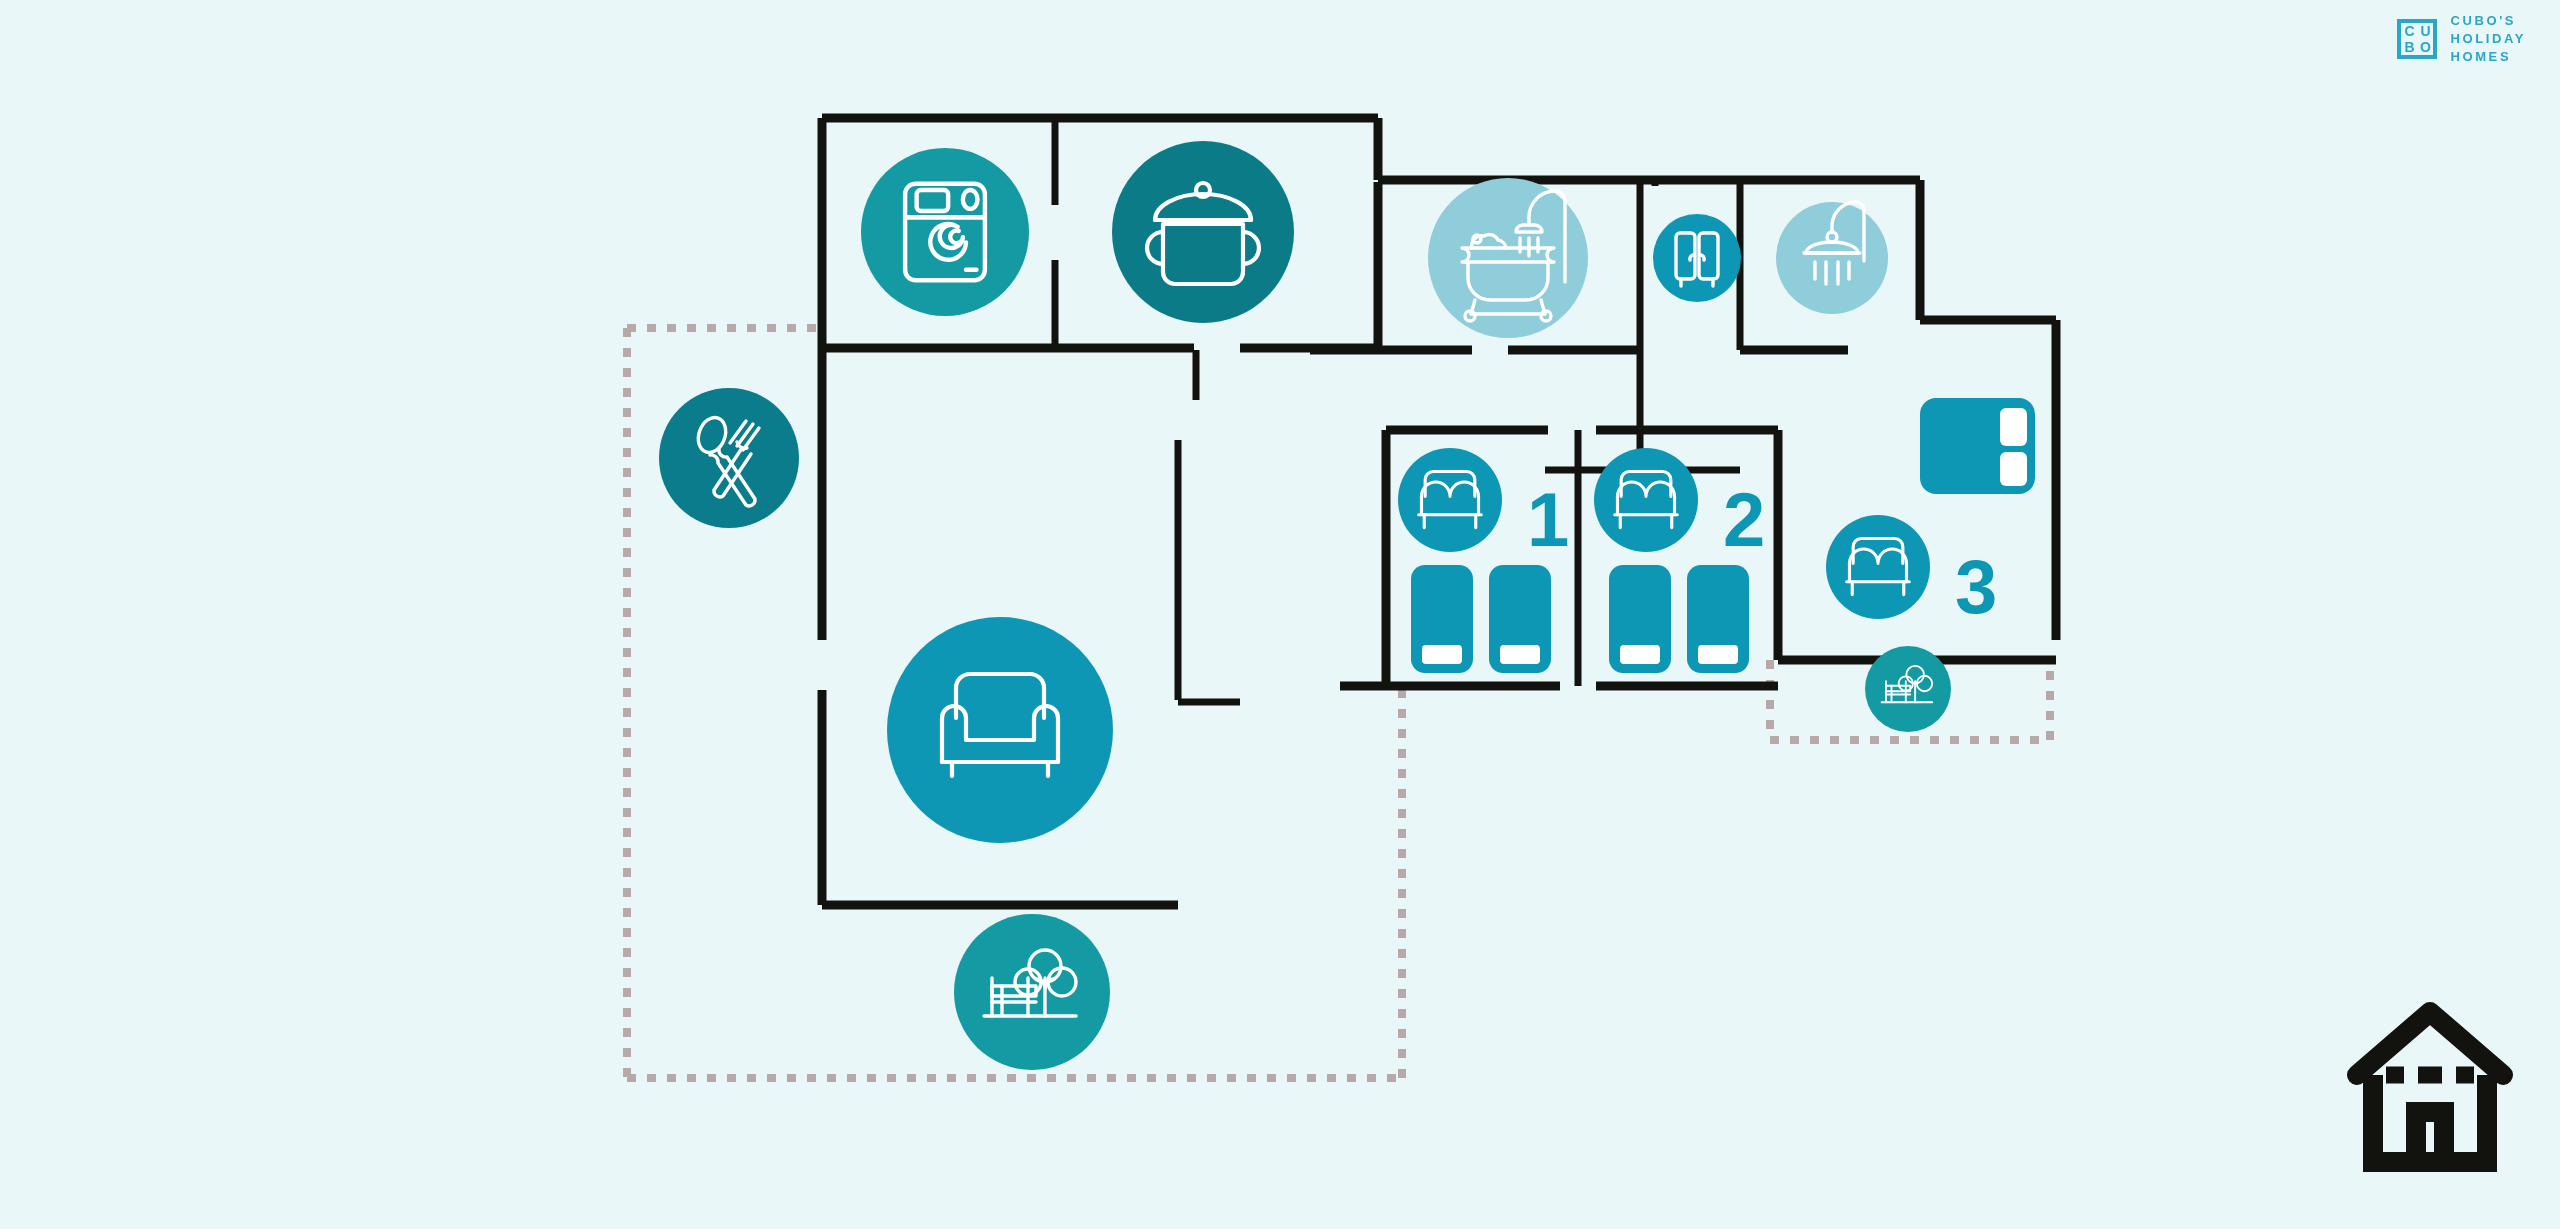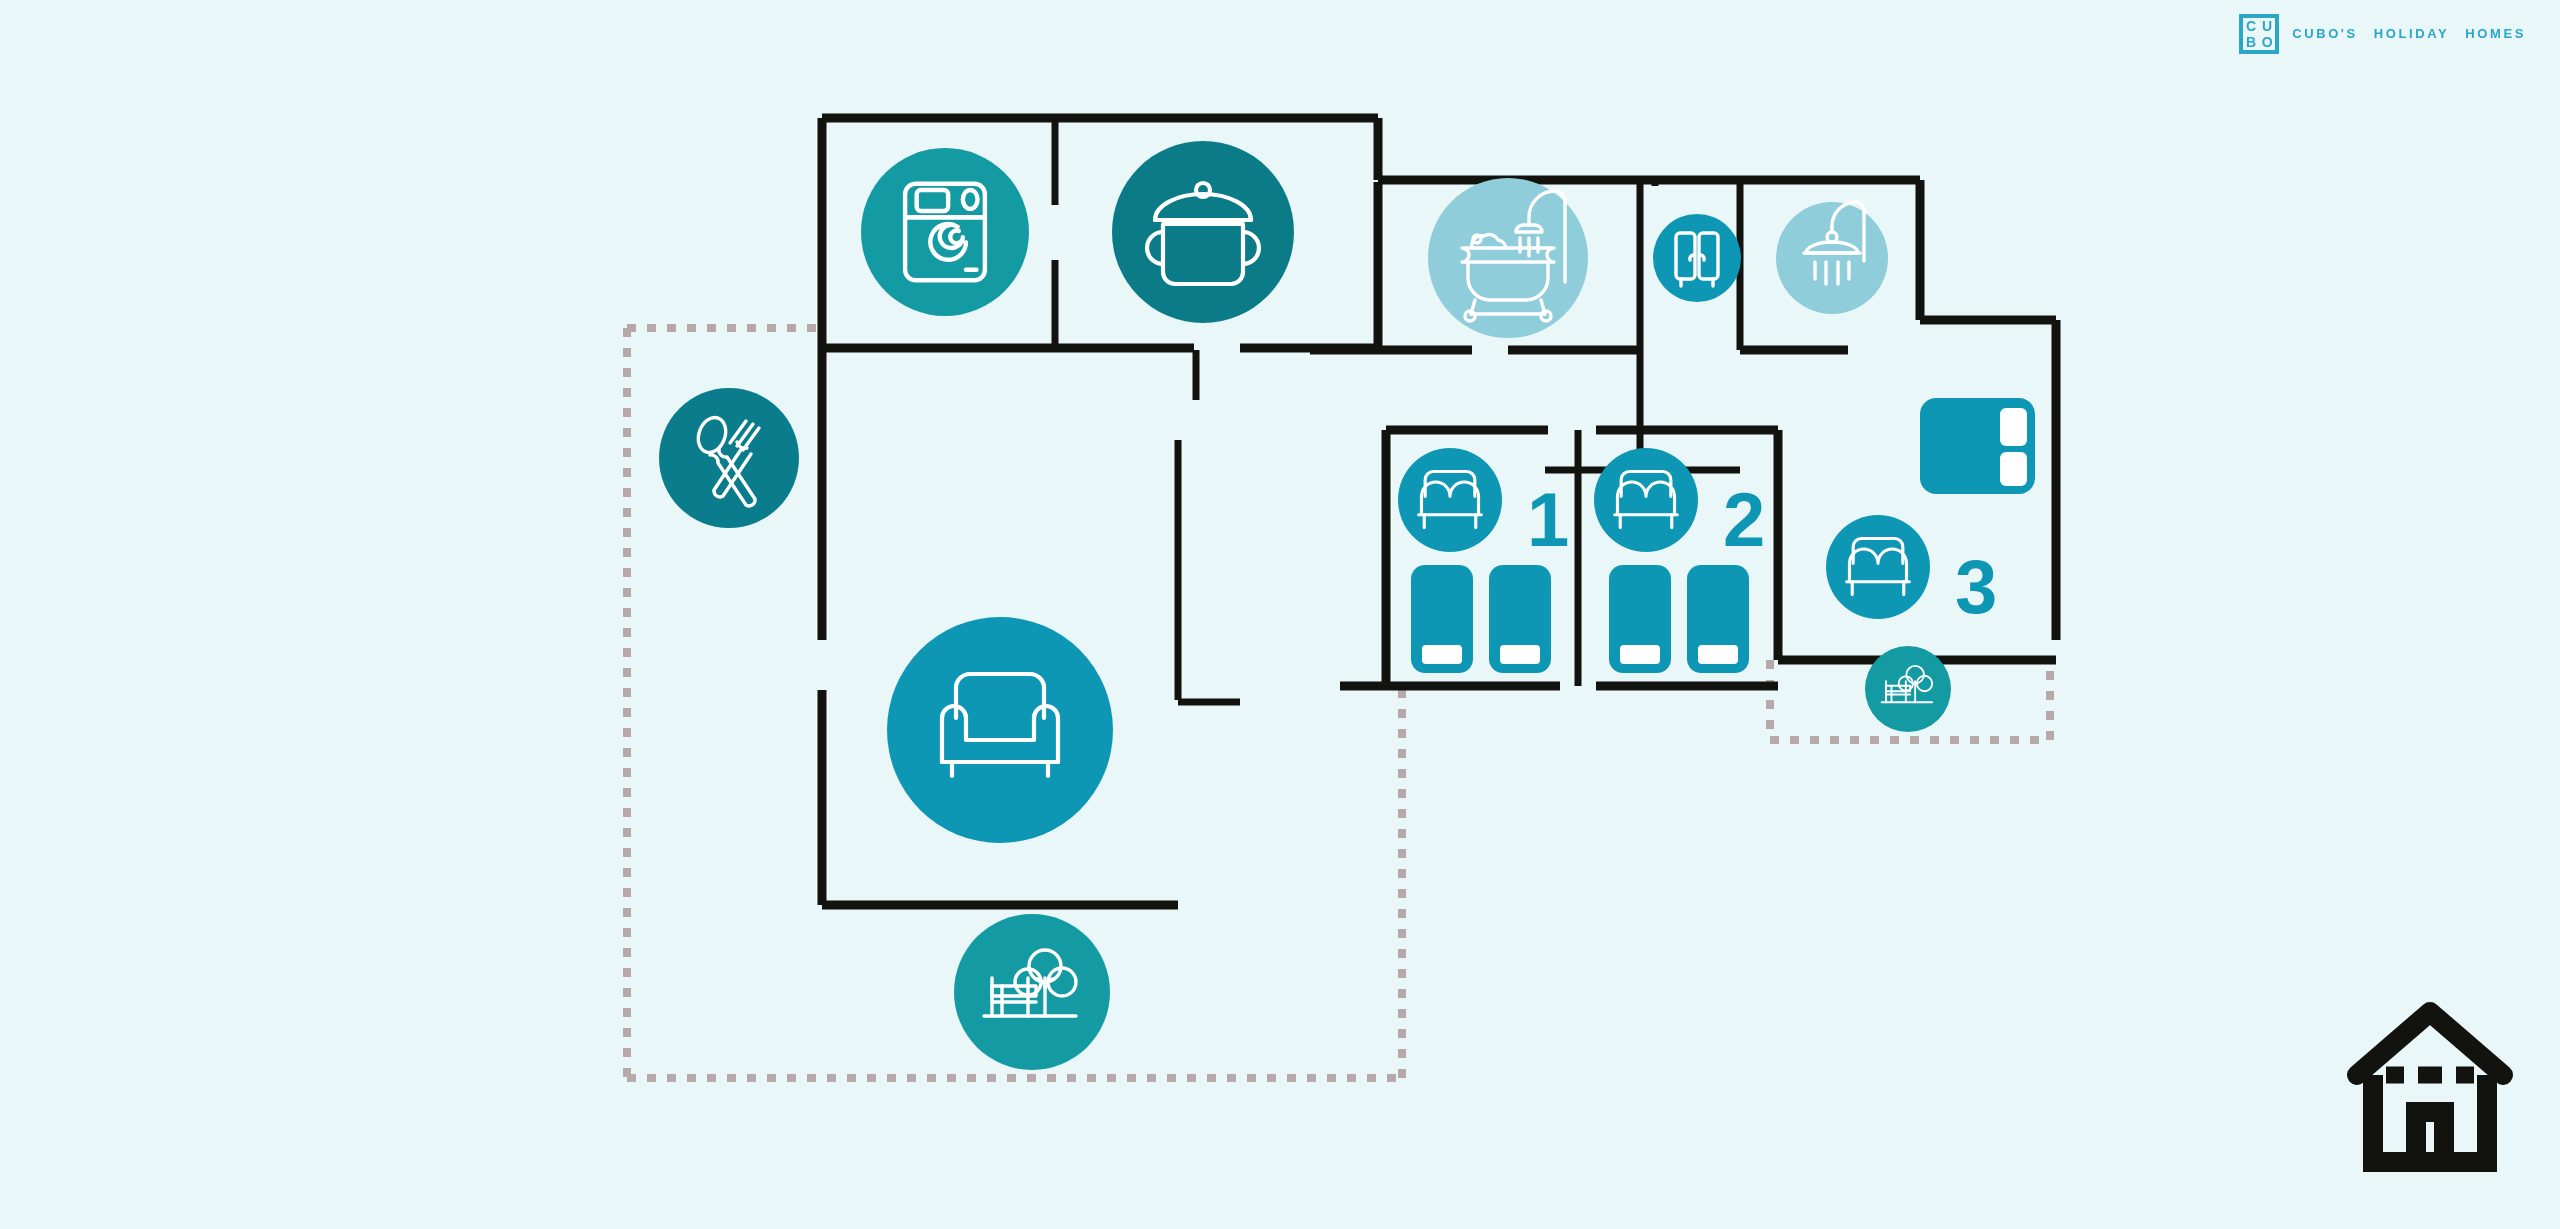--- a/index.html
+++ b/index.html
@@ -15,21 +15,21 @@
   .bound{stroke:#b7a9a9;stroke-width:8;fill:none;stroke-dasharray:9 11;stroke-linecap:butt;}
   .ico-line{fill:none;stroke:#ffffff;stroke-width:4.2;stroke-linecap:round;stroke-linejoin:round;}
   .ico-line-thin{fill:none;stroke:#ffffff;stroke-width:3.4;stroke-linecap:round;stroke-linejoin:round;}
   .num{font-family:"Liberation Sans",sans-serif;font-weight:bold;fill:#0d97b4;}
   
   #logo{position:absolute;right:34px;top:14px;display:flex;align-items:center;gap:13px;}
   #logo .mark{width:40px;height:40px;border:4px solid #2aa7c6;display:grid;
     grid-template-columns:1fr 1fr;grid-template-rows:1fr 1fr;
     align-items:center;justify-items:center;box-sizing:border-box;}
   #logo .mark span{font-size:14px;font-weight:bold;color:#2aa7c6;line-height:1;font-family:"Liberation Sans",sans-serif;}
-  #logo .words{display:flex;flex-direction:row;gap:16px;}
+  #logo .words{display:flex;flex-direction:column;gap:3px;}
   #logo .words span{font-size:13px;font-weight:bold;letter-spacing:2.6px;color:#2aa7c6;line-height:1.15;font-family:"Liberation Sans",sans-serif;}
 </style>
 </head>
 <body>
 
 <div id="stage">
 
   <svg id="plan" viewBox="0 0 2560 1229">
     <rect x="0" y="0" width="2560" height="1229" fill="#eaf7f9"></rect>
 

